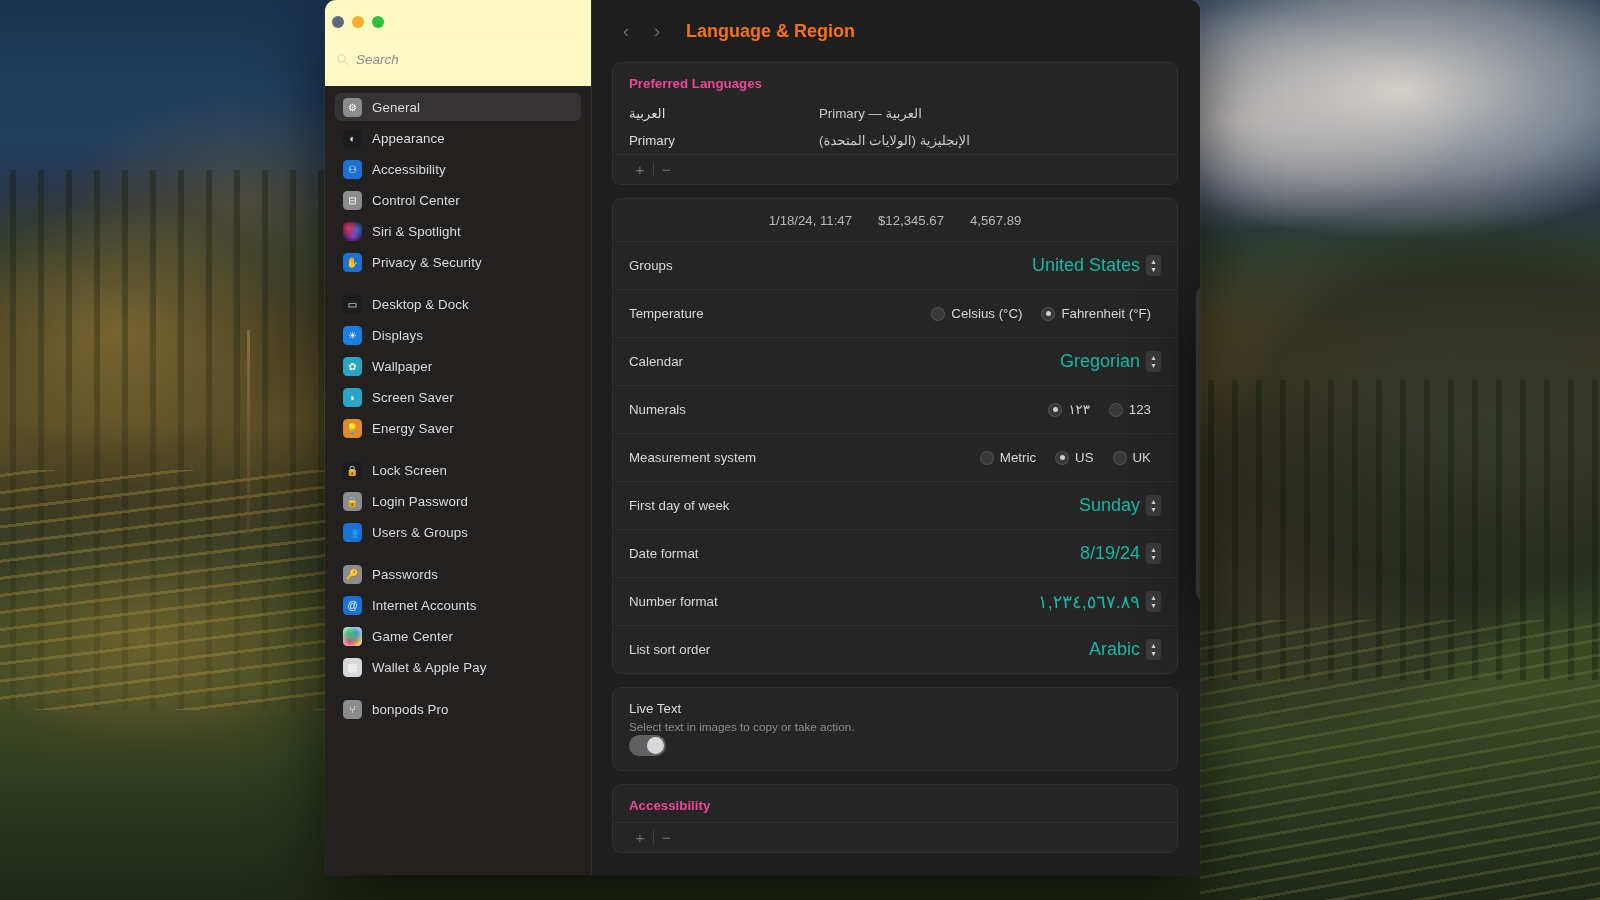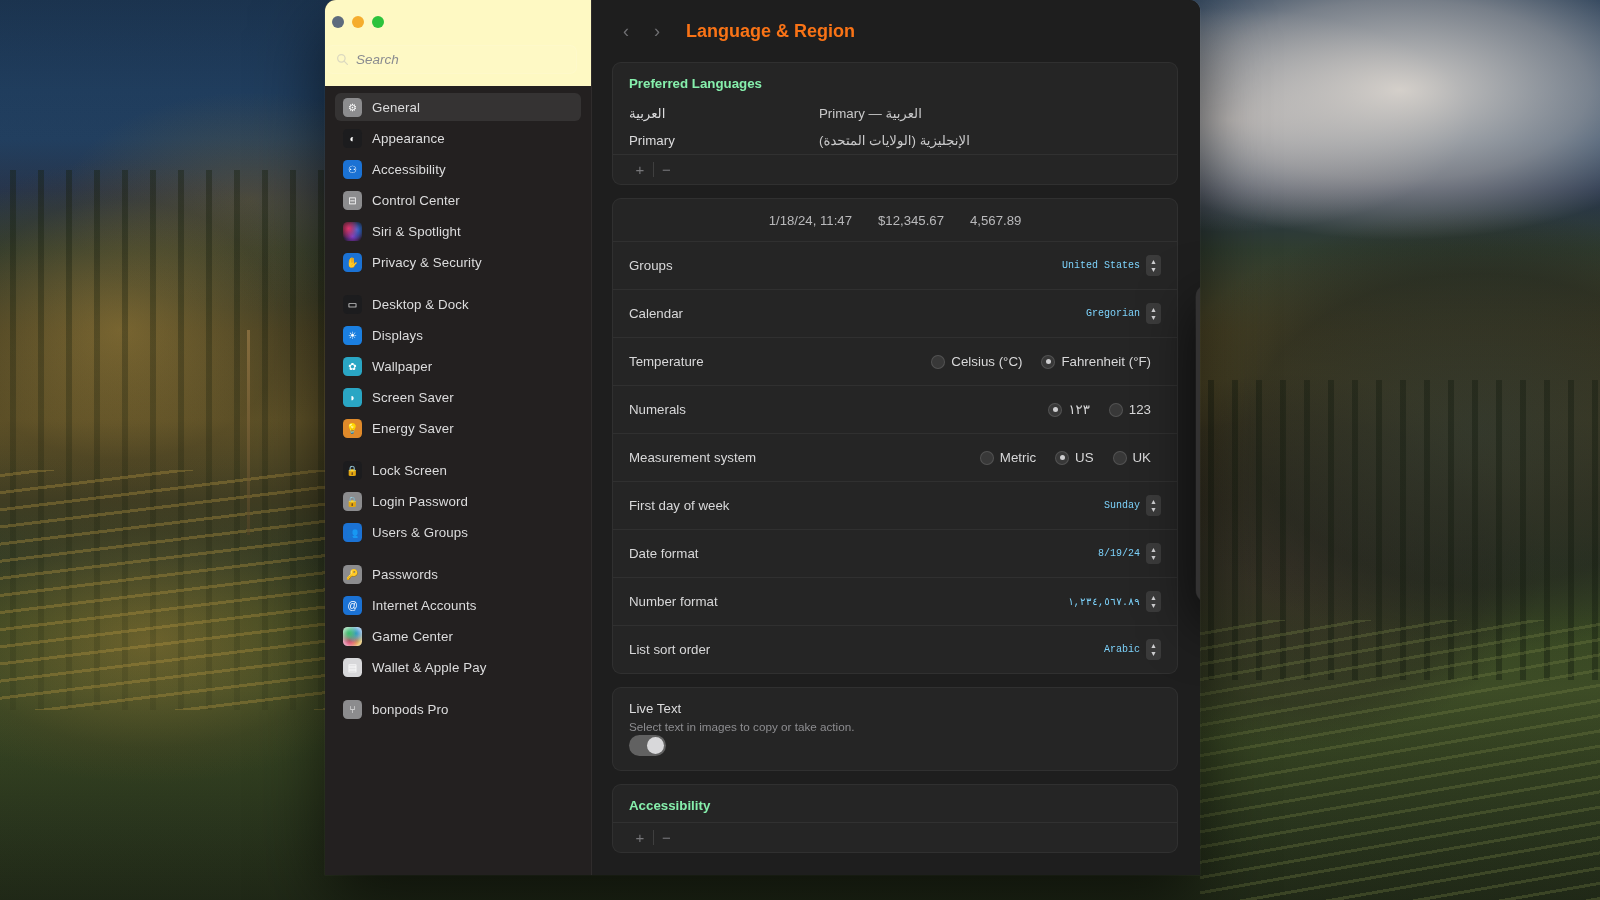--- a/index.html
+++ b/index.html
@@ -136,21 +136,21 @@
   #page-title { font-size: 18px; font-weight: bold; color: #f97316; margin-left: 12px; }
 
   #content-scroll { padding: 0 22px 0 20px; }
   .card {
     background: #252525;
     border: 0.5px solid rgba(255,255,255,0.055);
     border-radius: 9px;
     margin-bottom: 13px;
     overflow: hidden;
   }
-  .card-title { font-size: 13.3px; font-weight: bold; color: #86efac; padding: 13px 16px 9px 16px; }
+  .card-title { font-size: 13.3px; font-weight: bold; color: #ec4899; padding: 13px 16px 9px 16px; }
   .lang-row {
     display: flex; align-items: center;
     padding: 4px 16px; height: 27px;
   }
   .lang-name { font-size: 13.3px; color: #dcdcdd; width: 190px; }
   .lang-desc { font-size: 13.3px; color: #c9c9ca; direction: rtl; }
   .plusminus {
     border-top: 0.5px solid rgba(255,255,255,0.06);
     height: 30px; display: flex; align-items: center; padding-left: 14px; gap: 0px;
     color: #77777a; font-size: 15px;
@@ -162,21 +162,21 @@
   .preview-line1 { font-size: 13.2px; color: #b9b9bb; margin-bottom: 6px; }
   .preview-line2 { font-size: 13.2px; color: #b9b9bb; display: flex; justify-content: center; gap: 26px; }
 
   .setting-row {
     display: flex; align-items: center; justify-content: space-between;
     padding: 0 16px; height: 48px;
     border-top: 0.5px solid rgba(255,255,255,0.055);
   }
   .row-label { font-size: 13.3px; color: #d8d8d9; }
   .row-right { display: flex; align-items: center; gap: 6px; }
-  .row-value { font-size: 10px; color: #7dd3fc; font-family: Liberation Mono, monospace; }
+  .row-value { font-size: 18px; color: #14b8a6; }
   .stepper {
     width: 15px; height: 21px; border-radius: 4px;
     background: rgba(255,255,255,0.1);
     display: flex; flex-direction: column; align-items: center; justify-content: center;
     gap: 2px; color: #d0d0d2; font-size: 7px; line-height: 6px;
   }
   .radio-group { display: flex; align-items: center; gap: 9px; }
   .radio-opt { display: flex; align-items: center; gap: 6px; }
   .radio {
     width: 14px; height: 14px; border-radius: 50%;
@@ -370,45 +370,45 @@
           <span class="row-right">
             <span class="row-value">United States</span>
             <span class="stepper">
                 <span>▲</span>
                 <span>▼</span>
               </span>
           </span>
         </div>
 
         <div class="setting-row">
+          <span class="row-label">Temperature</span>
+          <span class="radio-group">
+            <span class="radio-opt">
+              <span class="radio"></span>
+              <span class="radio-label">Celsius (°C)</span>
+            </span>
+            <span class="radio-opt">
+              <span class="radio on"></span>
+              <span class="radio-label">Fahrenheit (°F)</span>
+            </span>
+          </span>
+        </div>
+
+        <div class="setting-row">
           <span class="row-label">Calendar</span>
           <span class="row-right">
             <span class="row-value">Gregorian</span>
             <span class="stepper">
                 <span>▲</span>
                 <span>▼</span>
               </span>
           </span>
         </div>
 
         <div class="setting-row">
-          <span class="row-label">Temperature</span>
-          <span class="radio-group">
-            <span class="radio-opt">
-              <span class="radio"></span>
-              <span class="radio-label">Celsius (°C)</span>
-            </span>
-            <span class="radio-opt">
-              <span class="radio on"></span>
-              <span class="radio-label">Fahrenheit (°F)</span>
-            </span>
-          </span>
-        </div>
-
-        <div class="setting-row">
           <span class="row-label">Numerals</span>
           <span class="radio-group">
             <span class="radio-opt">
               <span class="radio on"></span>
               <span class="radio-label">١٢٣</span>
             </span>
             <span class="radio-opt">
               <span class="radio"></span>
               <span class="radio-label">123</span>
             </span>

